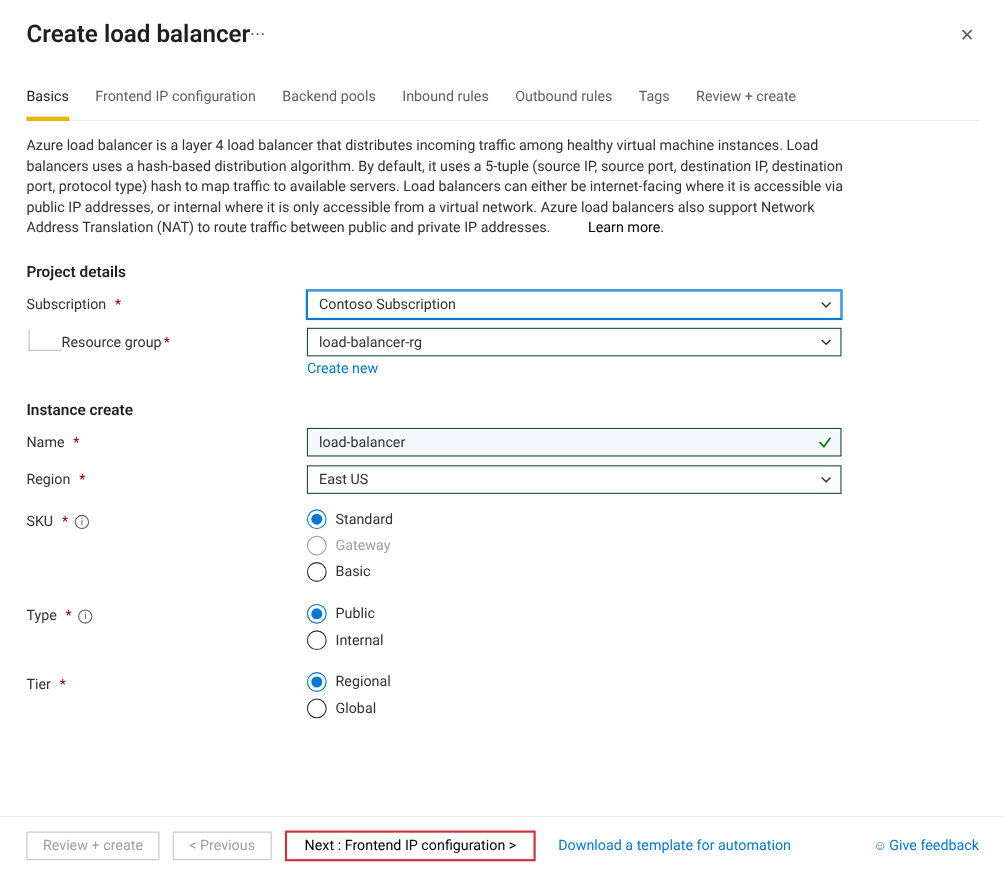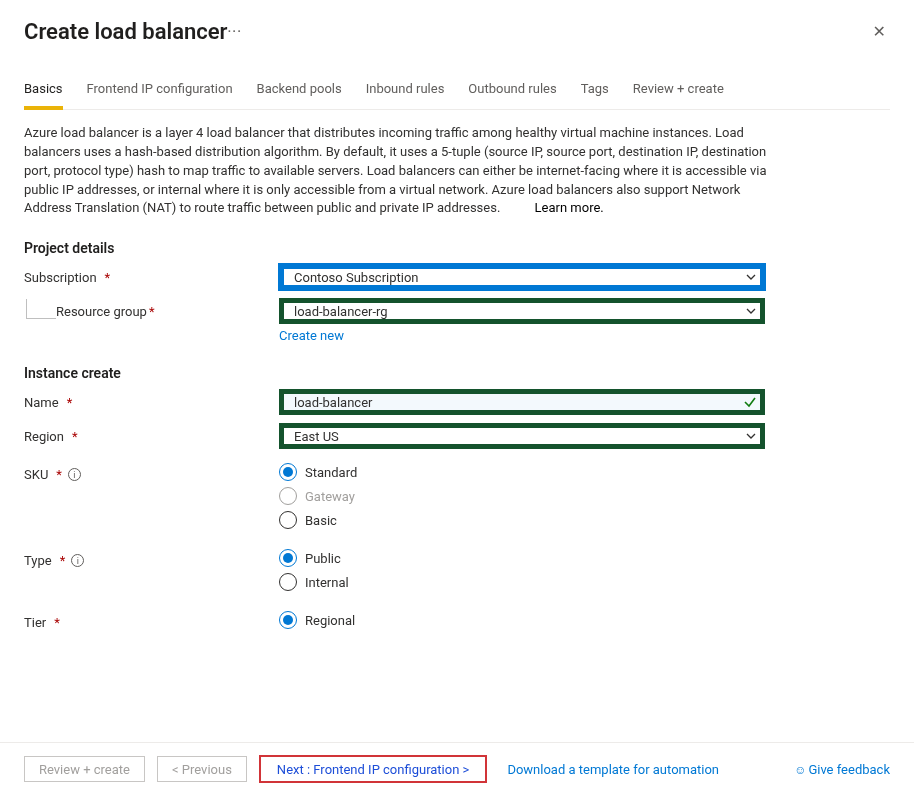--- a/index.html
+++ b/index.html
@@ -80,21 +80,21 @@
     color:#323130;
     display:flex;
     align-items:center;
     gap:6px;
   }
   .req { color:#a80000; margin-left:2px;}
   .form-control { flex:1; max-width:486px; }
   .dropdown, .textinput {
     width: 100%;
     height: 26px;
-    border: 5px solid #14532d;
+    border: 1px solid #14532d;
     padding: 2px 30px 2px 10px;
     font-size: 13px;
     background:#fff;
     color:#323130;
     font-family:inherit;
     position:relative;
   }
   .dropdown.sel-blue { border-color:#0078d4; outline:1px solid #0078d4; }
   .dd-wrap { position:relative; }
   .dd-wrap svg.caret { position:absolute; right:8px; top:50%; transform:translateY(-50%); pointer-events:none;}
@@ -143,21 +143,21 @@
     padding: 12px 24px;
     display:flex;
     align-items:center;
     gap:12px;
   }
   .btn {
     height: 26px;
     padding: 0 14px;
     border:1px solid #8a8886;
     background:#fff;
-    color:#1d4ed8;
+    color:#000000;
     font-size:13px;
     cursor:pointer;
     font-family:inherit;
   }
   .btn.disabled { color:#a19f9d; border-color:#c8c6c4; cursor:default;}
   .btn.highlight { border:2px solid #d13438; padding:0 16px; height:28px;}
   .footer .link { margin-left:8px;}
   .fb-icon { font-size:12px; margin-right:2px;}
 </style>
 </head>
@@ -297,20 +297,24 @@
     <div class="form-label">
       <span>Tier</span>
         <span class="req">*</span>
     </div>
     <div class="form-control">
       <div class="radio-group">
         <div class="radio-item">
           <span class="radio-circle selected"></span>
           <span class="radio-label">Regional</span>
         </div>
+        <div class="radio-item">
+          <span class="radio-circle"></span>
+          <span class="radio-label">Global</span>
+        </div>
       </div>
     </div>
   </div>
 
 </div>
 
 <div class="footer">
   <button class="btn disabled">Review + create</button>
   <button class="btn disabled">&lt; Previous</button>
   <button class="btn highlight">Next : Frontend IP configuration &gt;</button>

